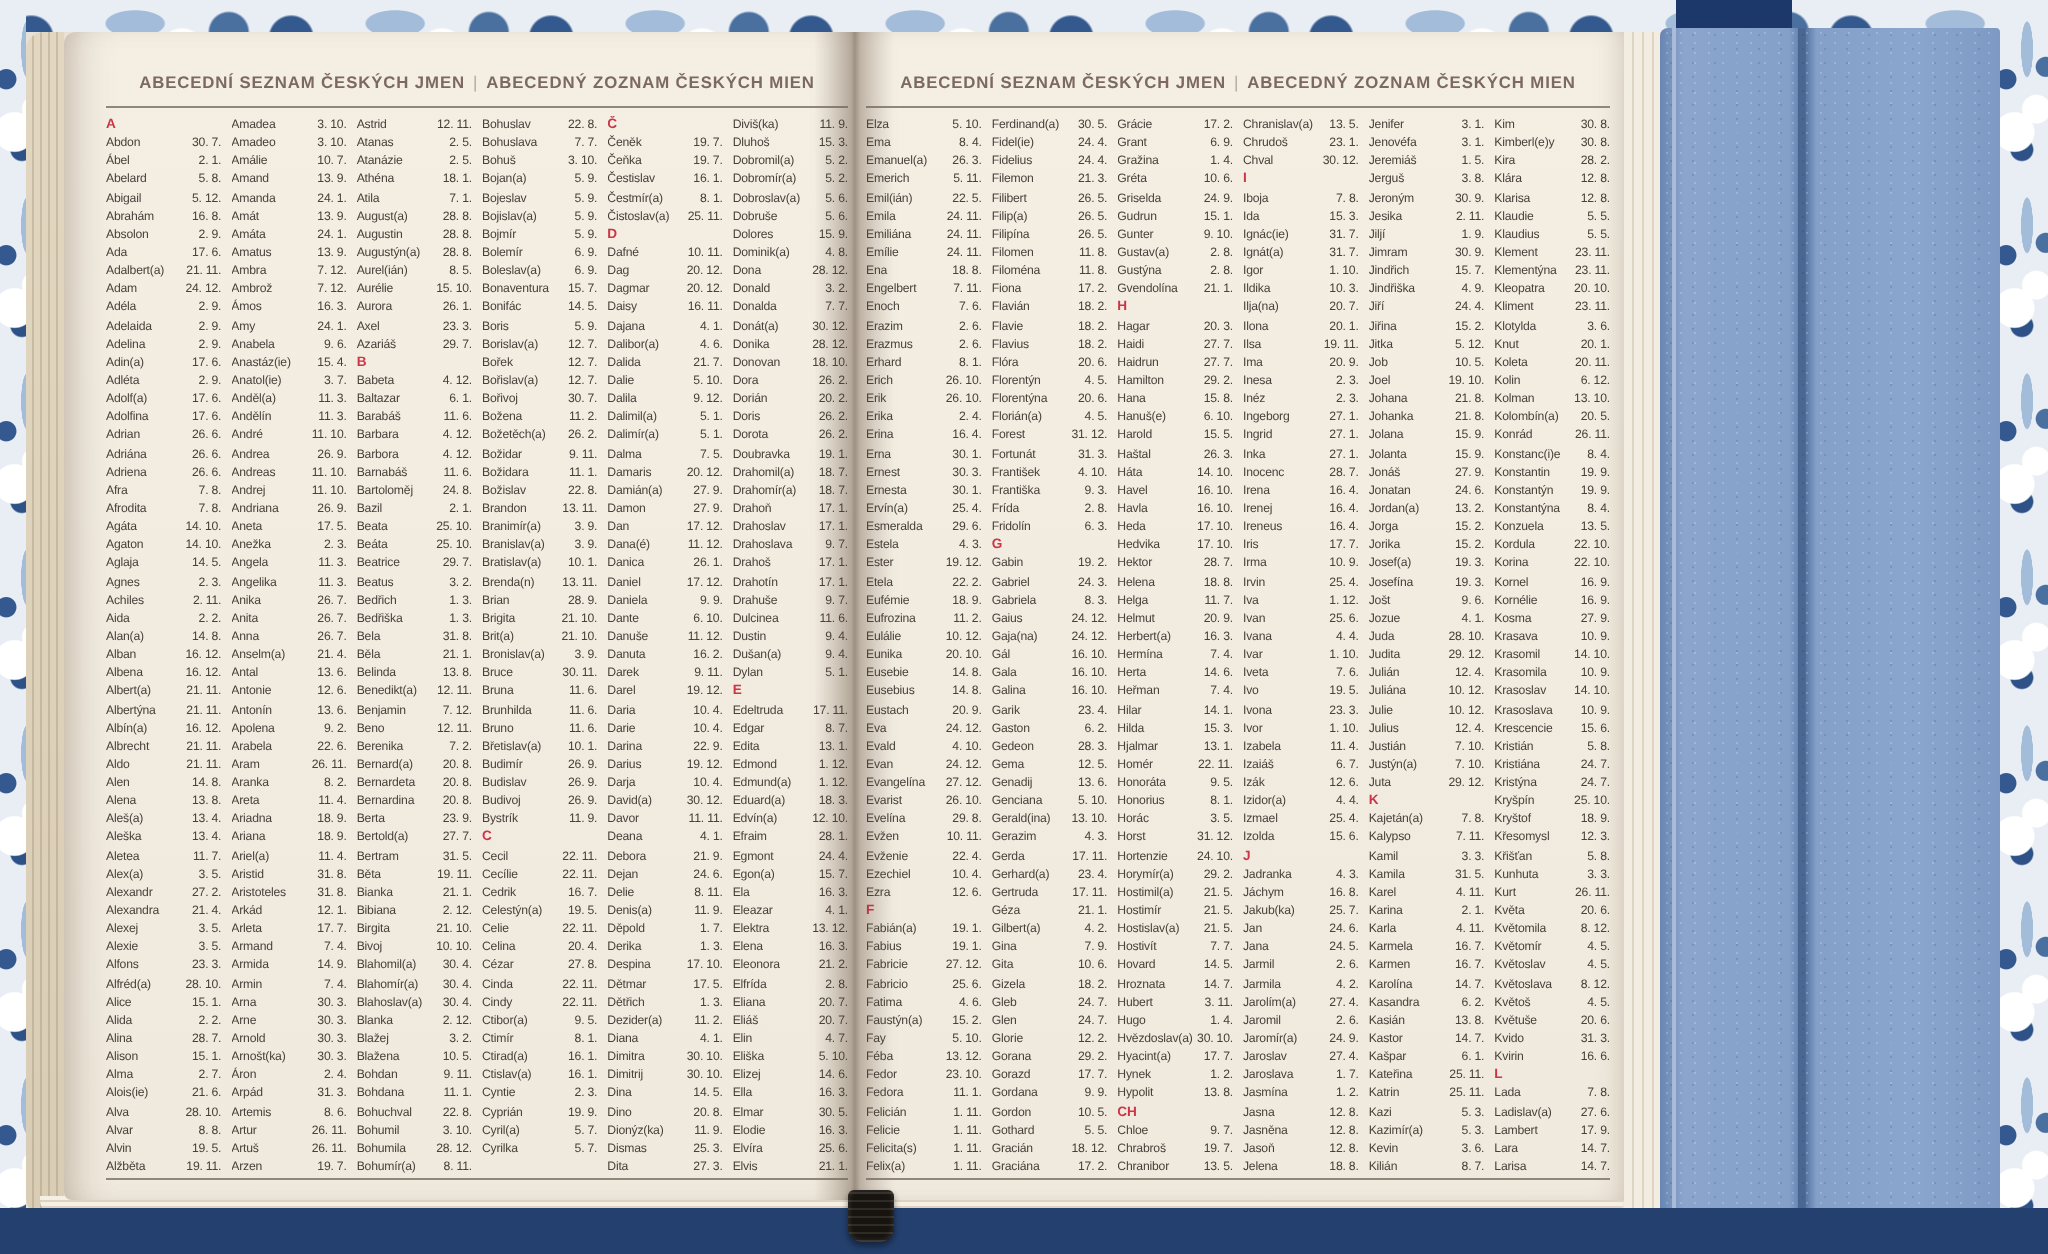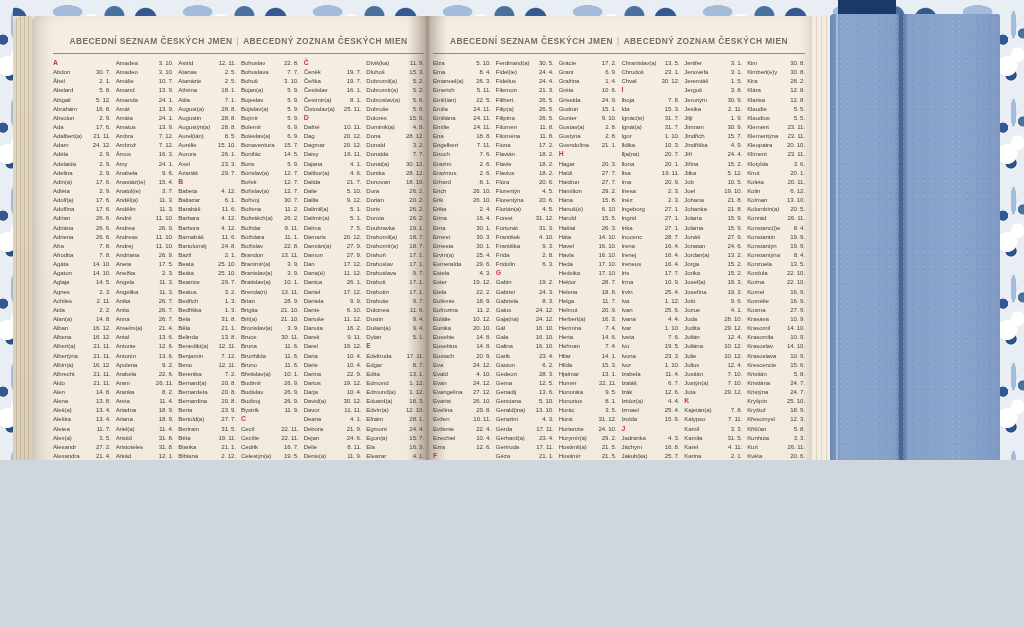--- a/index.html
+++ b/index.html
@@ -1,16 +1,16 @@
 <!DOCTYPE html>
 <html><head>
 <meta charset="utf-8">
 <style>
   html,body{margin:0;padding:0;background:#cfd6de;}
-  #book{position:relative;width:1024px;height:460px;margin:0 auto;overflow:hidden;
+  #book{position:relative;width:1024px;height:627px;margin:0 auto;overflow:hidden;
         font-family:"Liberation Sans",sans-serif;background:#e8e2d6;}
 
   
   .floral{background-color:#e9eef5;background-image:
       radial-gradient(circle at 12% 45%, #33598e 0 9%, rgba(51,89,142,0) 10%),
       radial-gradient(circle at 28% 75%, #ffffff 0 14%, rgba(255,255,255,0) 15%),
       radial-gradient(ellipse at 52% 28%, #a3bcd9 0 15%, rgba(163,188,217,0) 16%),
       radial-gradient(circle at 70% 62%, #ffffff 0 12%, rgba(255,255,255,0) 13%),
       radial-gradient(circle at 88% 38%, #4a70a0 0 8%, rgba(74,112,160,0) 9%),
       radial-gradient(circle at 42% 85%, #2e5288 0 7%, rgba(46,82,136,0) 8%);

